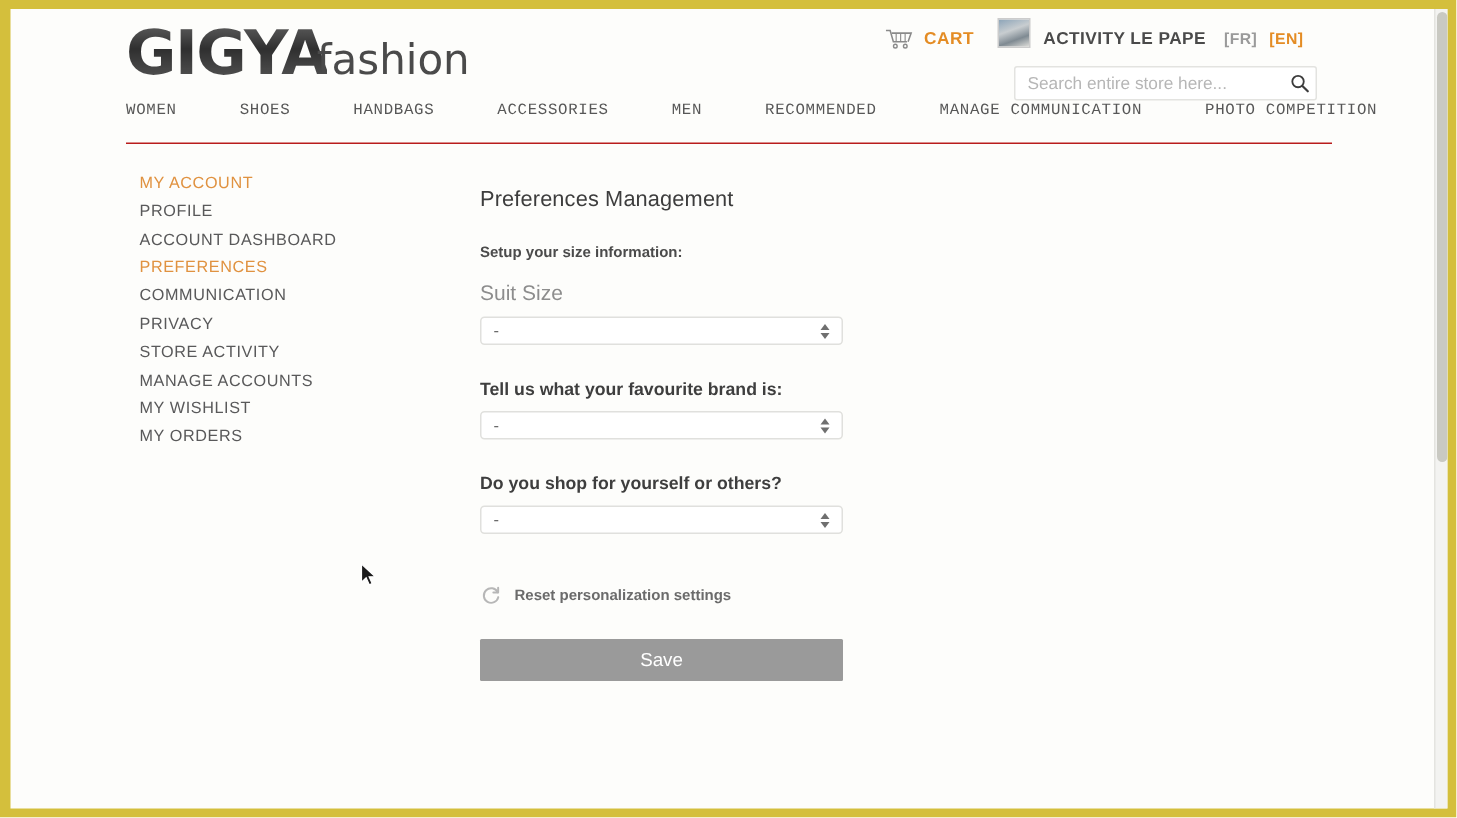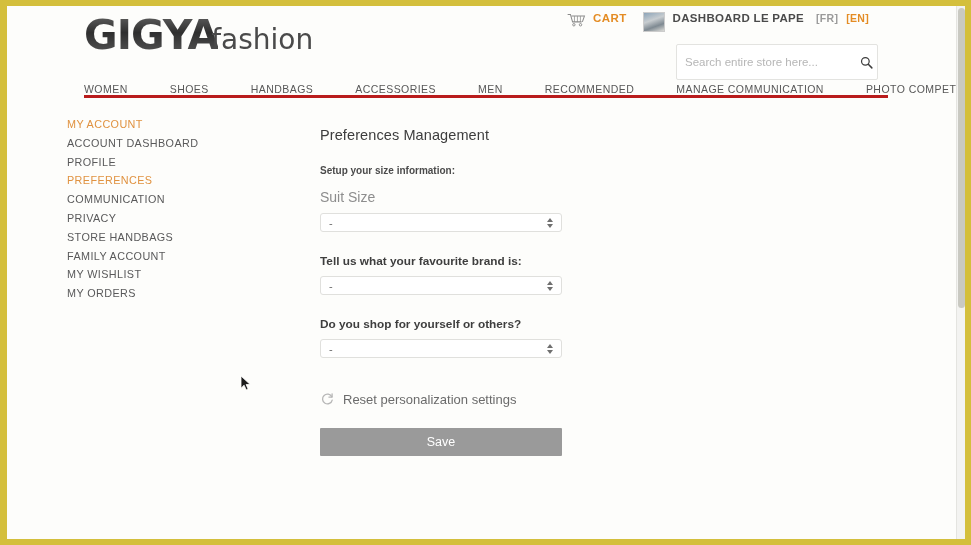--- a/index.html
+++ b/index.html
@@ -80,21 +80,21 @@
     font-size: 28px;
     color: #4a4a4a;
     margin-left: -7px;
   }
 
   .header-top {
     position: absolute;
     right: 88px;
     top: 6px;
     display: flex;
-    align-items: flex-start;
+    align-items: flex-end;
     white-space: nowrap;
   }
   .cart-icon {
     width: 19px;
     height: 14px;
     margin-right: 7px;
     position: relative;
     top: 1px;
   }
   .cart-label {
@@ -126,21 +126,21 @@
     margin-right: 8px;
     color: #9a9a9a;
   }
   .lang.active { color: #e48c24; }
 
   .search-box {
     position: absolute;
     right: 87px;
     top: 38px;
     width: 202px;
-    height: 36px;
+    height: 23px;
     border: 1px solid #e3e3e0;
     border-radius: 2px;
     background: #fff;
     box-sizing: border-box;
     display: flex;
     align-items: center;
   }
   .search-input {
     border: 0;
     outline: 0;
@@ -158,42 +158,43 @@
     display: flex;
     align-items: center;
     justify-content: center;
   }
 
   
   .nav {
     position: relative;
     margin: 0 77px 0 77px;
     height: 27px;
-    border-bottom: 3px solid #b91c1c;
-    display: flex;
-    align-items: flex-end;
+    border-bottom: 1px solid #b91c1c;
+    display: flex;
+    align-items: flex-start;
+    font-family: Liberation Mono, monospace;
   }
   .nav-item {
     font-size: 10.5px;
     letter-spacing: 0.45px;
     color: #575757;
     margin-right: 42px;
     white-space: nowrap;
     cursor: pointer;
   }
   .nav-item:last-child { margin-right: 0; }
 
   
   .content {
     position: relative;
     padding-top: 17px;
   }
   .sidebar {
     position: absolute;
-    left: 60px;
+    left: 86px;
     top: 17px;
     width: 200px;
   }
   .side-item {
     font-size: 10.8px;
     letter-spacing: 0.4px;
     color: #59595a;
     line-height: 18.8px;
     white-space: nowrap;
     cursor: pointer;
@@ -280,22 +281,23 @@
     display: flex;
     align-items: center;
     cursor: pointer;
   }
   .reset-icon {
     width: 15px;
     height: 15px;
     margin-right: 8px;
   }
   .reset-text {
-    font-size: 13px;
+    font-size: 10px;
     color: #6b6b6b;
+    font-weight: bold;
   }
 
   .save-button {
     margin-top: 21px;
     width: 242px;
     height: 28px;
     background: #9a9a9a;
     border: 0;
     border-radius: 1px;
     color: #ffffff;
@@ -340,21 +342,21 @@
           <svg viewBox="0 0 20 15" width="19" height="14">
             <path d="M0.5 1.5 H3.5 L5.8 9.5 H15.5" fill="none" stroke="#8a8a8a" stroke-width="1.1"></path>
             <path d="M4.6 3.3 H18.5 L16.3 9.5" fill="none" stroke="#8a8a8a" stroke-width="1.1"></path>
             <path d="M7.8 3.3 V9.5 M11 3.3 V9.5 M14.2 3.3 V9.5" stroke="#8a8a8a" stroke-width="0.8"></path>
             <circle cx="7.2" cy="12.6" r="1.3" fill="none" stroke="#8a8a8a" stroke-width="1"></circle>
             <circle cx="14.3" cy="12.6" r="1.3" fill="none" stroke="#8a8a8a" stroke-width="1"></circle>
           </svg>
         </span>
         <span class="cart-label">CART</span>
         <span class="avatar"></span>
-        <span class="user-name">DASHBOARD LE PAPE</span>
+        <span class="user-name">ACTIVITY LE PAPE</span>
         <span class="lang">[FR]</span>
         <span class="lang active">[EN]</span>
       </div>
 
       <div class="search-box">
         <input class="search-input" type="text" placeholder="Search entire store here..." style="">
         <span class="search-icon">
           <svg viewBox="0 0 16 16" width="13" height="13">
             <circle cx="6.6" cy="6.6" r="4.7" fill="none" stroke="#3c3c3c" stroke-width="1.5"></circle>
             <path d="M10.2 10.2 L14.6 14.6" stroke="#3c3c3c" stroke-width="1.8" stroke-linecap="round"></path>
@@ -371,27 +373,27 @@
       <span class="nav-item">MEN</span>
       <span class="nav-item">RECOMMENDED</span>
       <span class="nav-item">MANAGE COMMUNICATION</span>
       <span class="nav-item">PHOTO COMPETITION</span>
     </div>
 
     <div class="content">
 
       <div class="sidebar">
         <div class="side-item active">MY ACCOUNT</div>
+        <div class="side-item">PROFILE</div>
         <div class="side-item">ACCOUNT DASHBOARD</div>
-        <div class="side-item">PROFILE</div>
         <div class="side-item active">PREFERENCES</div>
         <div class="side-item">COMMUNICATION</div>
         <div class="side-item">PRIVACY</div>
-        <div class="side-item">STORE HANDBAGS</div>
-        <div class="side-item">FAMILY ACCOUNT</div>
+        <div class="side-item">STORE ACTIVITY</div>
+        <div class="side-item">MANAGE ACCOUNTS</div>
         <div class="side-item">MY WISHLIST</div>
         <div class="side-item">MY ORDERS</div>
       </div>
 
       <div class="main">
         <h1>Preferences Management</h1>
         <p class="section-label">Setup your size information:</p>
 
         <p class="field-label">Suit Size</p>
         <div class="select">

